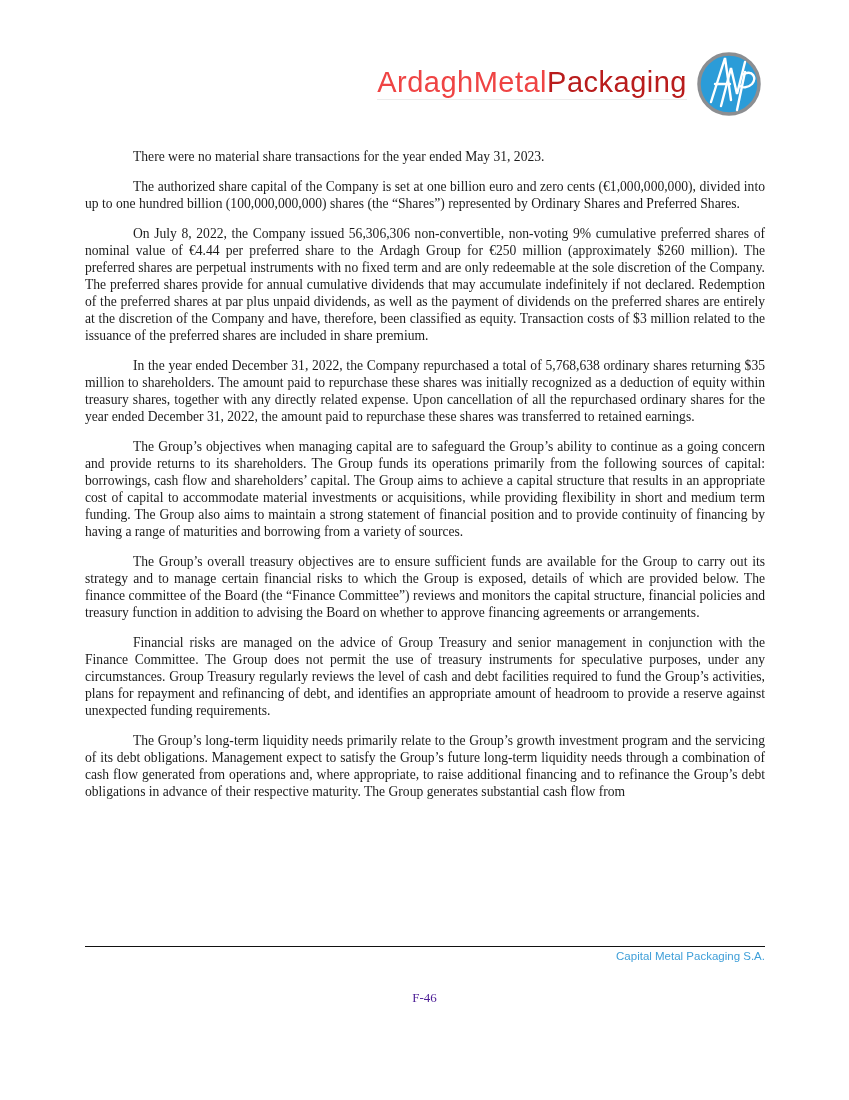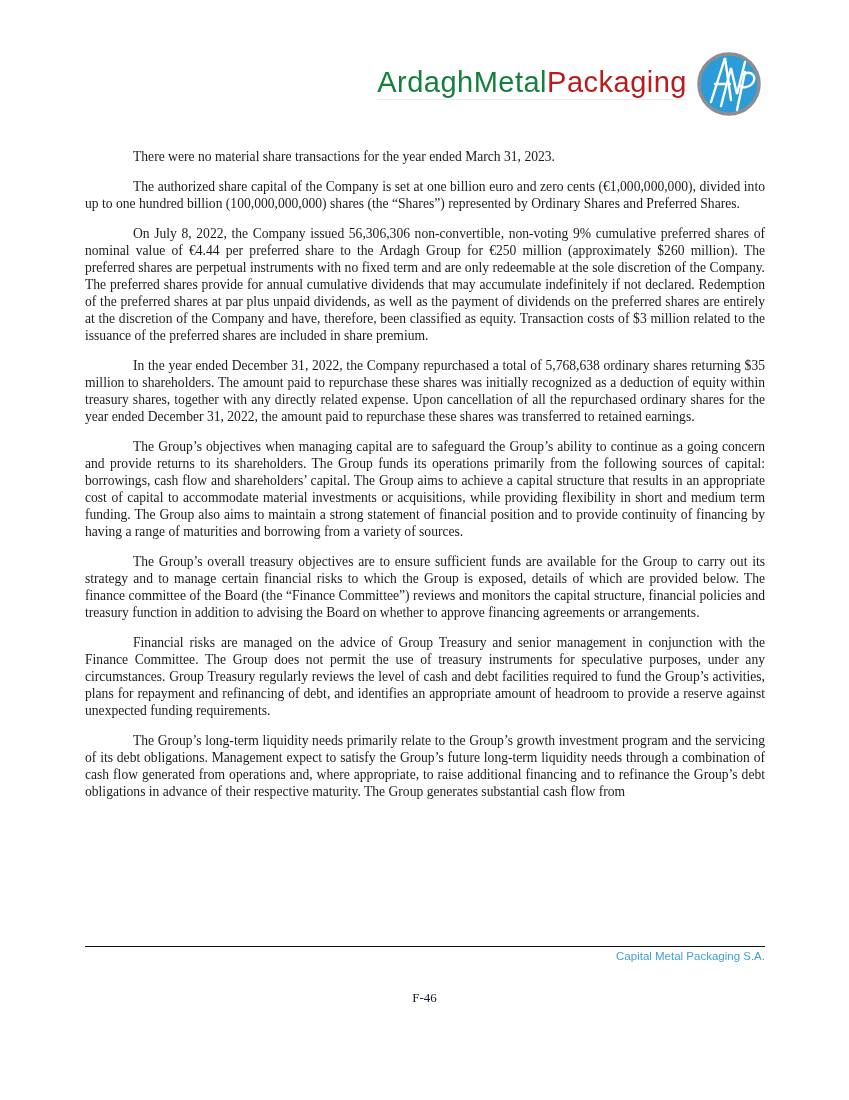--- a/index.html
+++ b/index.html
@@ -25,21 +25,21 @@
     font-family: "Liberation Sans", sans-serif;
     font-size: 29px;
     font-weight: 400;
     letter-spacing: 0.5px;
     white-space: nowrap;
     line-height: 1;
     margin-right: 8px;
     padding-bottom: 2px;
     border-bottom: 1px solid #ececec;
   }
-  .logo-primary   { color: #15803d; }
+  .logo-primary   { color: #ef4444; }
   .logo-secondary { color: #b91c1c; }
   .logo-badge { width: 68px; height: 68px; display: block; }
 
   
   .content {
     position: absolute;
     left: 85px;
     top: 148px;
     width: 680px;
   }
@@ -85,21 +85,21 @@
     font-size: 11.5px;
     color: #3f9fd8;
   }
   .page-number {
     position: absolute;
     top: 990px;
     left: 0;
     width: 849px;
     text-align: center;
     font-size: 13px;
-    color: #0f172a;
+    color: #4c1d95;
   }
 </style>
 </head>
 <body>
 
 <div class="page">
 
   <div class="header">
     <div class="logo-wordmark">
       <span class="logo-primary">ArdaghMetal</span><span class="logo-secondary">Packaging</span>
@@ -110,21 +110,21 @@
         <path d="M16,52 L30,8 L36,50"></path>
         <path d="M20,34 L35,34"></path>
         <path d="M26,56 L36,18 L42,44 L50,12"></path>
         <path d="M42,60 L50,22"></path>
         <path d="M49,24 C58,20 62,28 57,34 C53,38 47,38 45,36"></path>
       </g>
     </svg>
   </div>
 
   <div class="content">
-    <p class="para">There were no material share transactions for the year ended March 31, 2023.</p>
+    <p class="para">There were no material share transactions for the year ended May 31, 2023.</p>
     <p class="para">The authorized share capital of the Company is set at one billion euro and zero cents (€1,000,000,000), divided into up to one hundred billion (100,000,000,000) shares (the “Shares”) represented by Ordinary Shares and Preferred Shares.</p>
     <p class="para">On July 8, 2022, the Company issued 56,306,306 non-convertible, non-voting 9% cumulative preferred shares of nominal value of €4.44 per preferred share to the Ardagh Group for €250 million (approximately $260 million). The preferred shares are perpetual instruments with no fixed term and are only redeemable at the sole discretion of the Company. The preferred shares provide for annual cumulative dividends that may accumulate indefinitely if not declared. Redemption of the preferred shares at par plus unpaid dividends, as well as the payment of dividends on the preferred shares are entirely at the discretion of the Company and have, therefore, been classified as equity. Transaction costs of $3 million related to the issuance of the preferred shares are included in share premium.</p>
     <p class="para">In the year ended December 31, 2022, the Company repurchased a total of 5,768,638 ordinary shares returning $35 million to shareholders. The amount paid to repurchase these shares was initially recognized as a deduction of equity within treasury shares, together with any directly related expense. Upon cancellation of all the repurchased ordinary shares for the year ended December 31, 2022, the amount paid to repurchase these shares was transferred to retained earnings.</p>
 
 
 
 
     <p class="para">The Group’s objectives when managing capital are to safeguard the Group’s ability to continue as a going concern and provide returns to its shareholders. The Group funds its operations primarily from the following sources of capital: borrowings, cash flow and shareholders’ capital. The Group aims to achieve a capital structure that results in an appropriate cost of capital to accommodate material investments or acquisitions, while providing flexibility in short and medium term funding. The Group also aims to maintain a strong statement of financial position and to provide continuity of financing by having a range of maturities and borrowing from a variety of sources.</p>
     <p class="para">The Group’s overall treasury objectives are to ensure sufficient funds are available for the Group to carry out its strategy and to manage certain financial risks to which the Group is exposed, details of which are provided below. The finance committee of the Board (the “Finance Committee”) reviews and monitors the capital structure, financial policies and treasury function in addition to advising the Board on whether to approve financing agreements or arrangements.</p>
     <p class="para">Financial risks are managed on the advice of Group Treasury and senior management in conjunction with the Finance Committee. The Group does not permit the use of treasury instruments for speculative purposes, under any circumstances. Group Treasury regularly reviews the level of cash and debt facilities required to fund the Group’s activities, plans for repayment and refinancing of debt, and identifies an appropriate amount of headroom to provide a reserve against unexpected funding requirements.</p>

